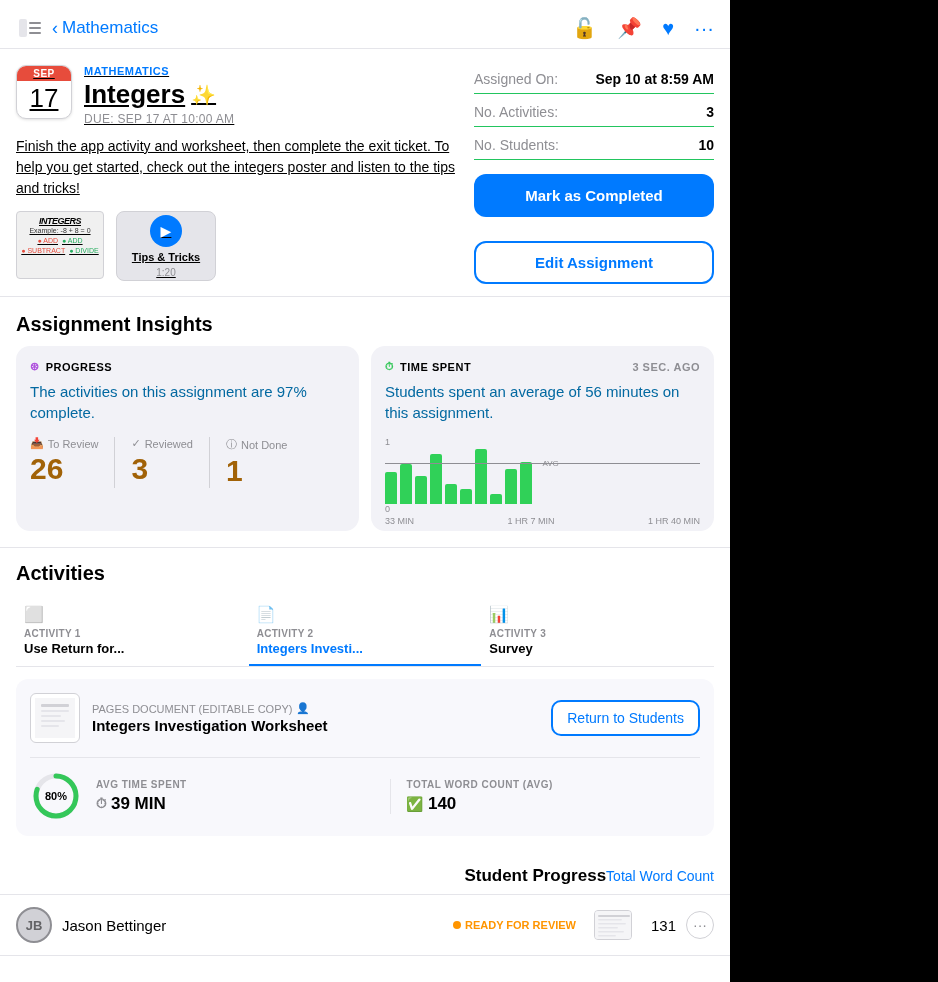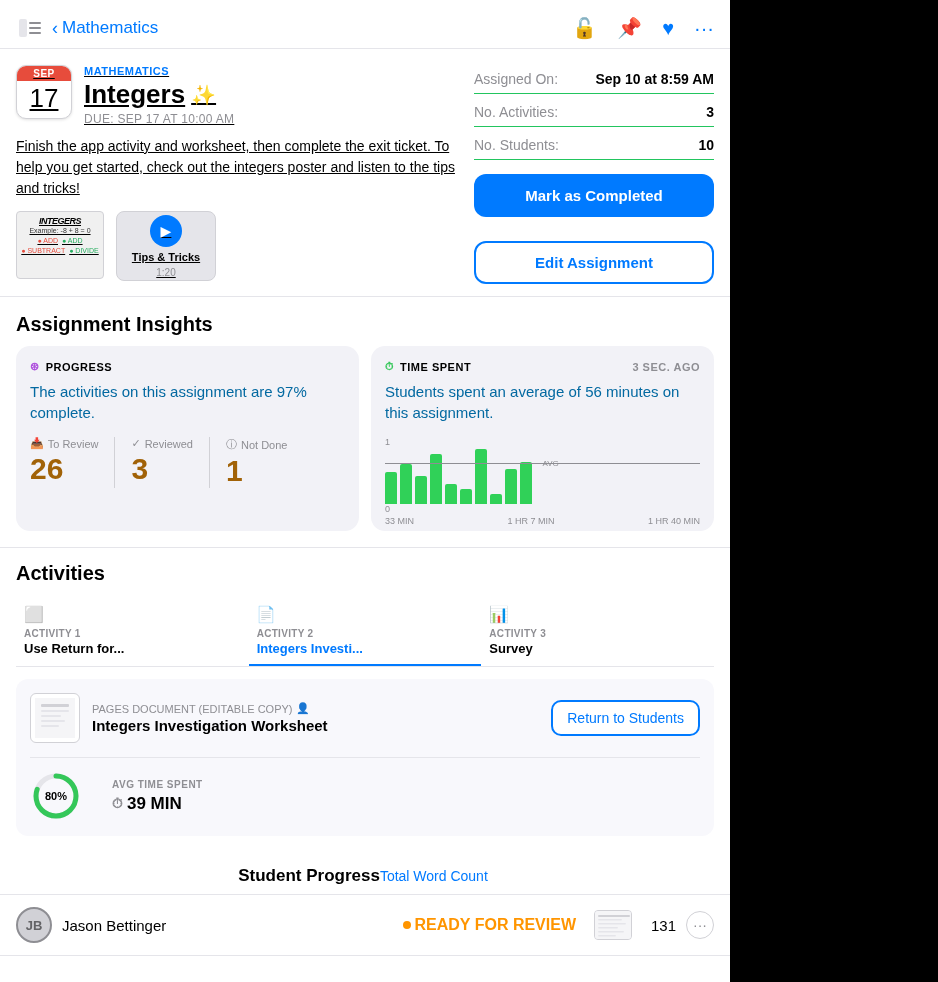--- a/index.html
+++ b/index.html
@@ -434,21 +434,21 @@
       align-items: center;
       gap: 4px;
     }
     .metric-icon {
       color: #8e8e93;
       font-size: 14px;
     }
     
     .student-progress-header {
       display: flex;
-      justify-content: center;
+      justify-content: flex-end;
       align-items: center;
       padding: 14px 16px 8px 12px;
     }
     .sp-title {
       font-size: 17px;
       font-weight: 700;
       color: #000;
     }
     .sp-link {
       font-size: 14px;
@@ -475,21 +475,21 @@
     .student-name {
       font-size: 15px;
       font-weight: 400;
       color: #000;
       flex: 1;
     }
     .status-badge {
       display: flex;
       align-items: center;
       gap: 4px;
-      font-size: 16px;
+      font-size: 11px;
       font-weight: 600;
       padding: 4px 8px;
       border-radius: 20px;
     }
     .badge-review {
       color: #FF9500;
     }
     .badge-dot {
       width: 8px; height: 8px;
       border-radius: 50%;
@@ -774,20 +774,27 @@
             <text x="26" y="30" text-anchor="middle" font-size="11" font-weight="700" fill="#000">80%</text>
           </svg>
         </div>
         <div class="metric-block">
           <div class="metric-label">AVG TIME SPENT</div>
           <div class="metric-value">
             <span class="metric-icon">⏱</span>
             <span>39 MIN</span>
           </div>
         </div>
+        <div class="metric-block" style="border-right:none; padding-left:16px;">
+          <div class="metric-label">TOTAL WORD COUNT (AVG)</div>
+          <div class="metric-value">
+            <span class="metric-icon">✅</span>
+            <span>140</span>
+          </div>
+        </div>
       </div>
     </div>
   </div>
 
   <div>
     <div class="student-progress-header">
       <span class="sp-title">Student Progress</span>
       <span class="sp-link">Total Word Count</span>
     </div>
 

